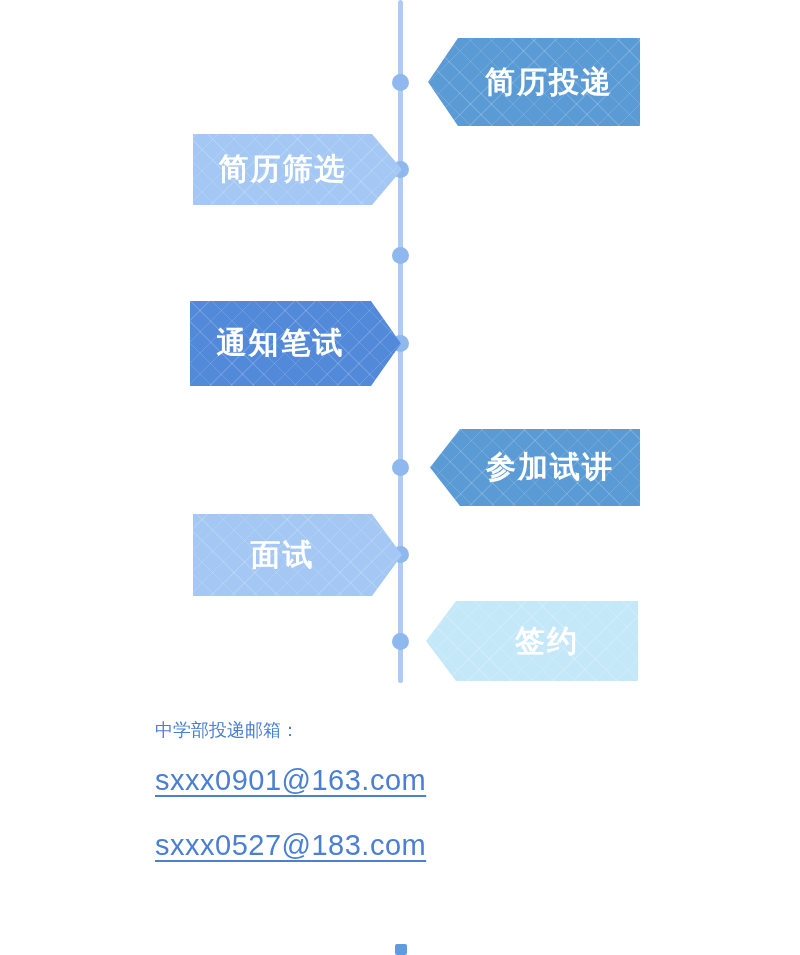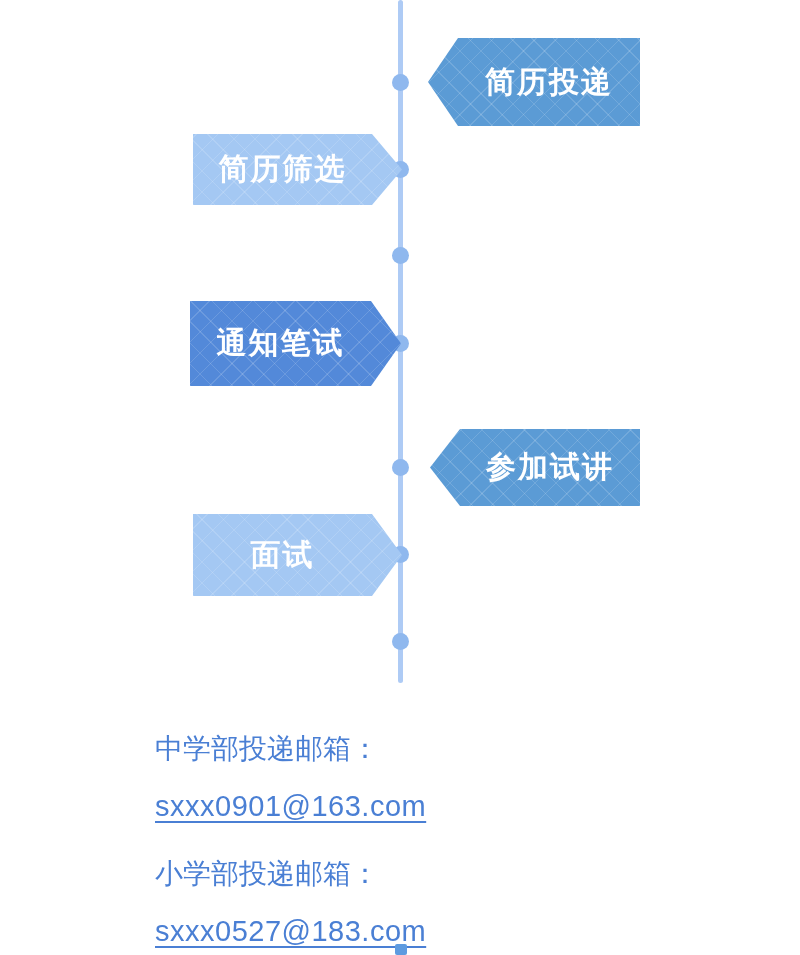--- a/index.html
+++ b/index.html
@@ -57,23 +57,23 @@
     padding-left:30px;
   }
   .banner span{pointer-events:none;}
   
   .contact{
     position:absolute;
     left:155px;top:718px;
     color:var(--contact-color,#4a7fd4);
   }
   .contact-label{
-    font-size:28px;
+    font-size:18px;
     font-weight:500;
-    margin:12px 0 22px 0;
+    margin:0 0 22px 0;
   }
   .contact-email{
     font-size:29px;
     font-weight:normal;
     text-decoration:underline;
     text-underline-offset:5px;
     color:var(--contact-color,#4a7fd4);
     display:block;
     margin:0 0 32px 0;
     letter-spacing:0.5px;
@@ -108,23 +108,25 @@
   </div>
 
   <div class="banner right" style="left: 430px; top: 429px; width: 180px; height: 77px; background-color: rgb(91, 155, 213); color: rgb(255, 255, 255);">
     <span>参加试讲</span>
   </div>
 
   <div class="banner left" style="left: 193px; top: 514px; width: 179px; height: 82px; background-color: rgb(164, 200, 243); color: rgb(255, 255, 255);">
     <span>面试</span>
   </div>
 
+  <div class="banner right" style="left: 426px; top: 601px; width: 182px; height: 80px; background-color: rgb(197, 232, 248); color: rgb(255, 255, 255);">
+    <span>签约</span>
+  </div>
 
   <div class="contact">
     <p class="contact-label">中学部投递邮箱：</p>
     <a class="contact-email">sxxx0901@163.com</a>
-    <p class="contact-label">小学部投递邮箱：</p>
     <a class="contact-email">sxxx0527@183.com</a>
   </div>
 
   <div class="timeline-bottom"></div>
 
 </div>
 
 </body></html>

